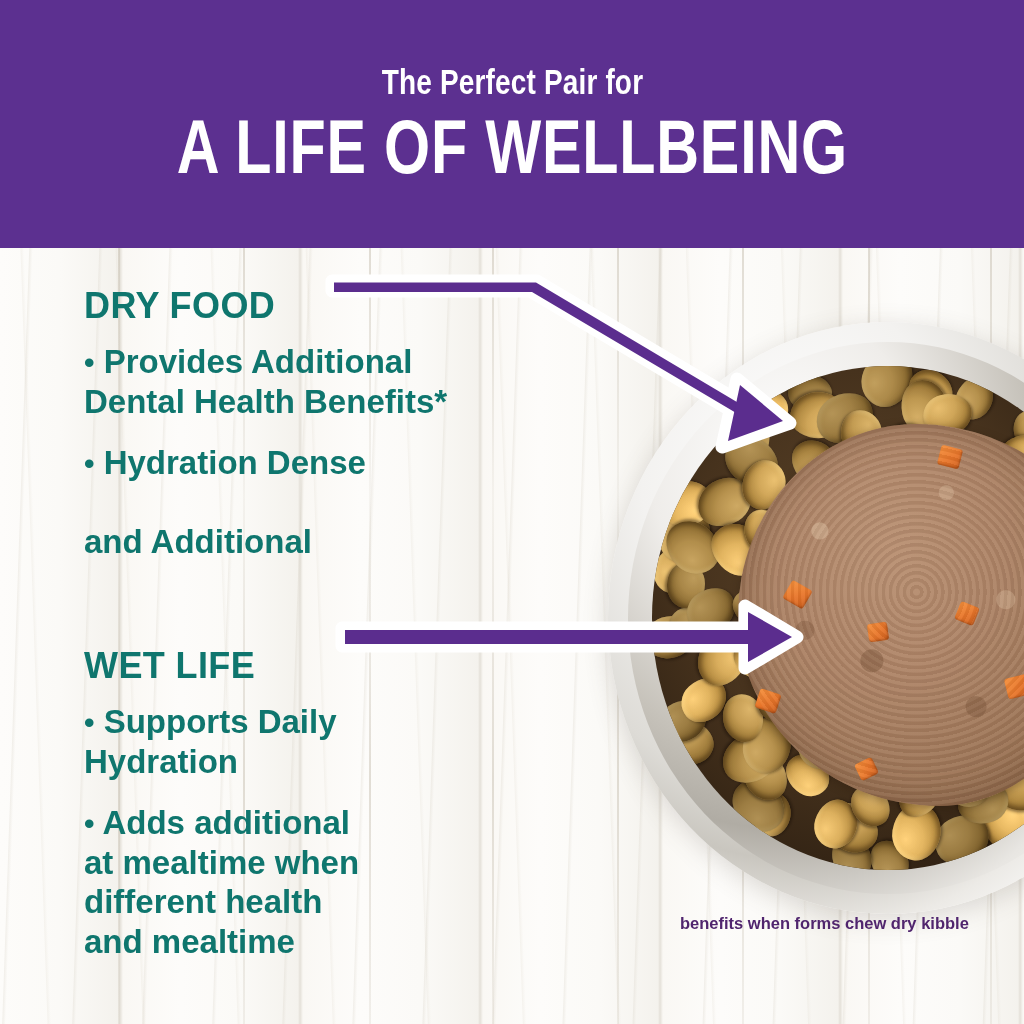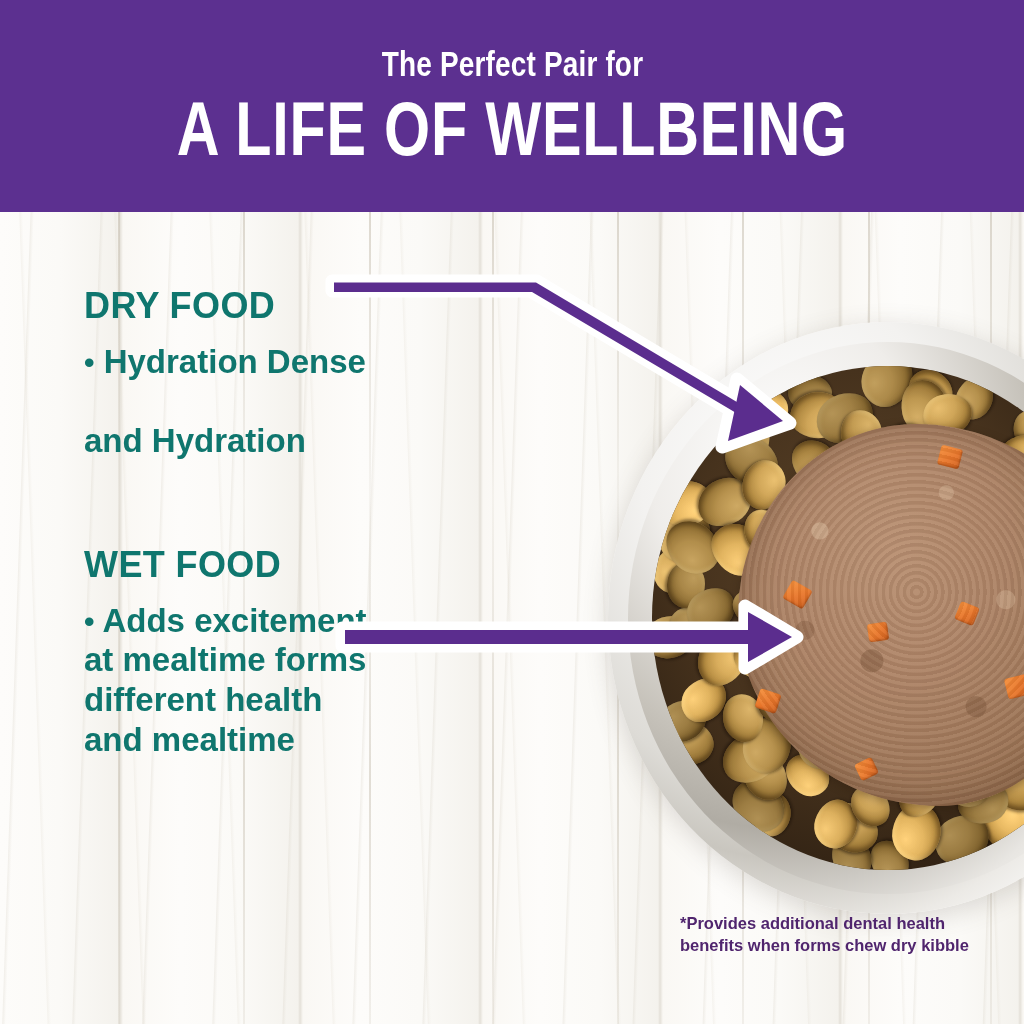--- a/index.html
+++ b/index.html
@@ -19,21 +19,21 @@
   .wood:after{content:"";position:absolute;inset:0;
         background:
           repeating-linear-gradient(92deg,rgba(210,203,190,0.00) 0px,rgba(210,203,190,0.00) 30px,
                rgba(205,198,184,0.22) 31px,rgba(205,198,184,0.00) 34px,rgba(210,203,190,0.00) 70px),
           repeating-linear-gradient(88deg,rgba(225,219,206,0.00) 0px,rgba(225,219,206,0.00) 47px,
                rgba(216,209,195,0.18) 48px,rgba(216,209,195,0.00) 51px,rgba(225,219,206,0.00) 95px);}
   .grain{position:absolute;top:0;width:2px;height:100%;
         background:linear-gradient(180deg,rgba(196,188,173,.55),rgba(196,188,173,.12) 35%,rgba(196,188,173,.48) 70%,rgba(196,188,173,.20));}
 
   
-  .banner{position:absolute;left:0;top:0;width:1024px;height:212px;}
+  .banner{position:absolute;left:0;top:0;width:1024px;height:248px;}
   .banner-inner{position:absolute;inset:0;display:flex;flex-direction:column;
         align-items:center;justify-content:center;}
   .ban-sub{color:#fff;font-size:35px;font-weight:700;letter-spacing:.2px;
         line-height:1;transform:scaleX(.80);transform-origin:center;
         white-space:nowrap;margin-bottom:10px;}
   .ban-title{color:#fff;font-size:76px;font-weight:700;line-height:1;
         letter-spacing:1px;transform:scaleX(.78);transform-origin:center;
         white-space:nowrap;}
 
   
@@ -214,36 +214,46 @@
     </div>
   </div>
 
   <div class="copy" style="color: #0f766e; margin-top: 36px;">
 
     <div>
       <div class="sec-head">DRY FOOD</div>
       <div class="bullets">
         <div class="blt">
           <span class="dot">•</span>
+          <span>Provides Additional</span><br>
+          <span>Dental Health Benefits*</span>
+        </div>
+        <div class="blt">
+          <span class="dot">•</span>
           <span>Hydration Dense</span><br>
           <br>
-          <span>and Hydration</span>
+          <span>and Additional</span>
         </div>
       </div>
     </div>
 
     <div class="gap-wet"></div>
 
     <div>
-      <div class="sec-head">WET FOOD</div>
+      <div class="sec-head">WET LIFE</div>
       <div class="bullets">
         <div class="blt">
           <span class="dot">•</span>
-          <span>Adds excitement</span><br>
-          <span>at mealtime forms</span><br>
+          <span>Supports Daily</span><br>
+          <span>Hydration</span>
+        </div>
+        <div class="blt">
+          <span class="dot">•</span>
+          <span>Adds additional</span><br>
+          <span>at mealtime when</span><br>
           <span>different health</span><br>
           <span>and mealtime</span>
         </div>
       </div>
     </div>
   </div>
 
   <svg class="arrows" viewBox="0 0 1024 1024">
 
     <g>
@@ -253,17 +263,16 @@
       <path d="M 740 385 L 783 421 L 728 441 Z" fill="#5B2D8E"></path>
     </g>
 
     <g>
       <path d="M 342 628 L 745 628 L 745 606 L 797 637 L 745 668 L 745 646 L 342 646 Z" fill="#FFFFFF" stroke="#FFFFFF" stroke-width="13" stroke-linejoin="round"></path>
       <path d="M 345 630 L 748 630 L 748 612 L 792 637 L 748 662 L 748 644 L 345 644 Z" fill="#5B2D8E"></path>
     </g>
   </svg>
 
   <div class="footnote" style="color: rgb(80, 37, 110);">
-    <div>*Provides additional dental health</div>
     <div>benefits when forms chew dry kibble</div>
   </div>
 
 </div>
 
 </body></html>

